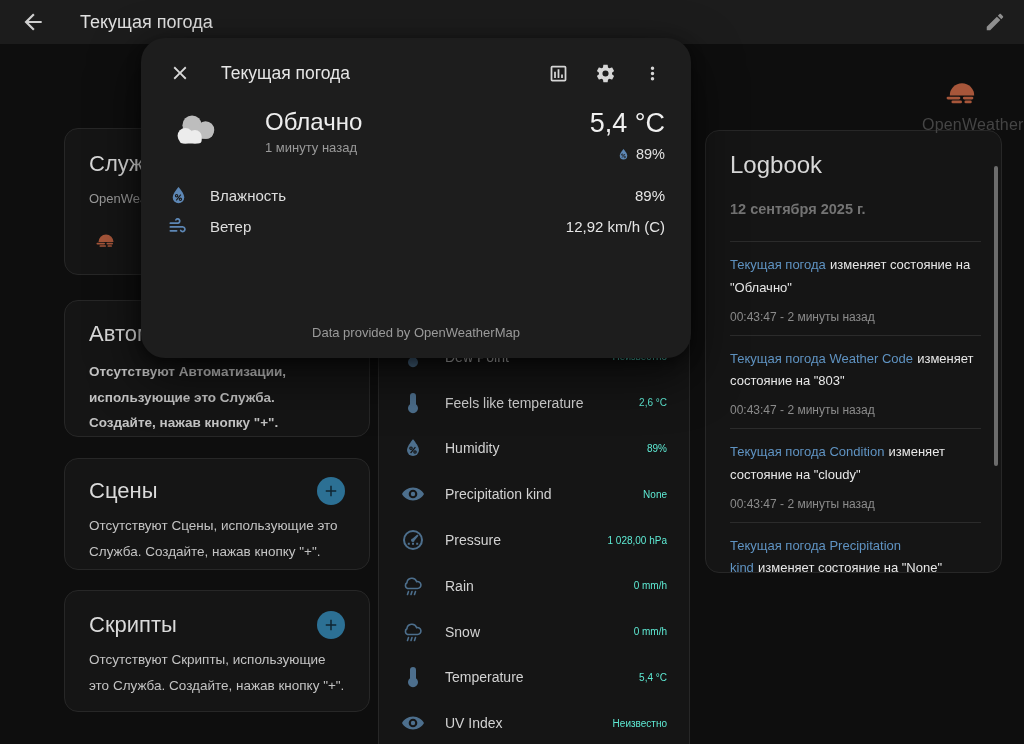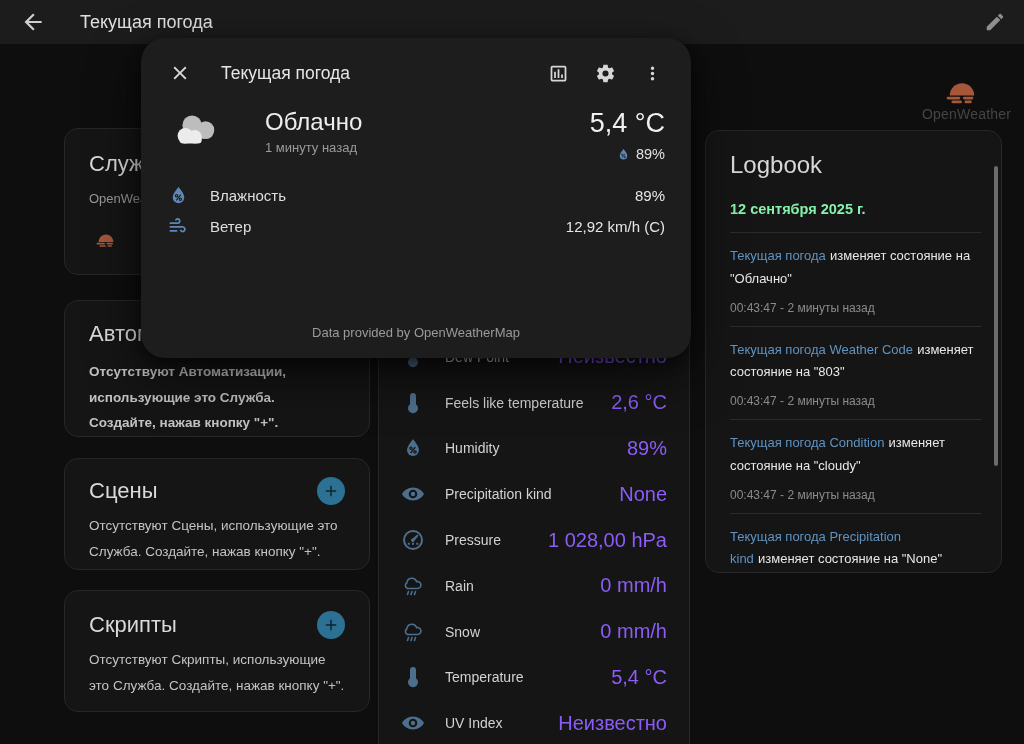--- a/index.html
+++ b/index.html
@@ -10,21 +10,21 @@
   
   .topbar { position:absolute; left:0; top:0; width:1024px; height:44px; background:#1c1c1c; display:flex; align-items:center; z-index:5; }
   .topbar .back { margin-left:20px; width:26px; height:26px; color:#cfcfcf; cursor:pointer; }
   .topbar h1 { margin-left:34px; font-size:18px; font-weight:400; color:#e0e0e0; }
   .topbar .edit { position:absolute; right:18px; width:22px; height:22px; color:#8f8f8f; cursor:pointer; }
   svg { display:block; }
 
   
   .brand { position:absolute; left:922px; top:80px; width:80px; text-align:center; z-index:2; color:#a7563a; }
   .brand svg { margin:0 auto; }
-  .brand span { display:block; margin-top:0; font-size:14px; color:#454545; letter-spacing:.2px; }
+  .brand span { display:block; margin-top:10px; font-size:16px; color:#454545; letter-spacing:.2px; }
 
   
   .card { position:absolute; background:#151515; border:1px solid #272727; border-radius:14px; z-index:1; }
   .card h2 { font-size:22px; font-weight:400; color:#dadada; }
   .card .body { font-size:13.5px; line-height:1.9; color:#c3c3c3; }
 
   .svc { left:64px; top:128px; width:306px; height:147px; padding:22px 24px; }
   .svc .sub { margin-top:14px; font-size:13px; color:#9a9a9a; }
   .svc .row { margin-top:26px; display:flex; align-items:center; color:#d0d0d0; font-size:14.5px; cursor:pointer; }
   .svc .row svg { margin-left:2px; margin-right:42px; color:#a7563a; }
@@ -38,26 +38,26 @@
   .plus { width:28px; height:28px; border-radius:50%; background:#2c7094; color:#0f2531; display:flex; align-items:center; justify-content:center; cursor:pointer; }
   .plus svg { width:18px; height:18px; }
   .scn .body, .scr .body { margin-top:8px; }
 
   
   .entities { left:378px; top:60px; width:312px; height:700px; }
   .erows { position:absolute; left:0; top:273px; width:100%; }
   .erow { height:45.8px; display:flex; align-items:center; padding:0 22px; cursor:pointer; }
   .erow .eicon { width:24px; height:24px; color:#4d6f8d; flex:0 0 24px; }
   .erow .elabel { margin-left:20px; font-size:14px; color:#d2d2d2; }
-  .erow .evalue { margin-left:auto; font-size:20px; color:#8b5cf6; }
+  .erow .evalue { margin-left:auto; font-size:10px; color:#5eead4; }
 
   
   .logbook { left:705px; top:130px; width:297px; height:443px; padding:20px 20px 0 24px; overflow:hidden; }
   .logbook h2 { font-size:24px; color:#d8d8d8; }
-  .logbook .date { margin-top:22px; font-size:14.5px; font-weight:bold; color:#86efac; padding-bottom:15px; border-bottom:1px solid #2b2b2b; }
+  .logbook .date { margin-top:22px; font-size:14.5px; font-weight:bold; color:#737373; padding-bottom:24px; border-bottom:1px solid #2b2b2b; }
   .lentry { padding:12px 0 11px 0; border-bottom:1px solid #2b2b2b; }
   .lentry:last-child { border-bottom:none; }
   .lmsg { font-size:13px; line-height:1.75; color:#e8e8e8; }
   .lname { color:#5f93c2; margin-right:.32em; cursor:pointer; }
   .ltime { margin-top:10px; font-size:12px; color:#8b8b8b; }
   .lscroll { position:absolute; right:3px; top:35px; width:4px; height:300px; border-radius:2px; background:#8a8a8a; opacity:.75; cursor:pointer; }
 
   
   .dialog { position:absolute; left:141px; top:38px; width:550px; height:320px; background:#1d1d1d; border-radius:24px; z-index:10; box-shadow:0 18px 50px rgba(0,0,0,.6), 0 4px 14px rgba(0,0,0,.45); }
   .dhead { display:flex; align-items:center; padding:24px 28px 0 28px; }

